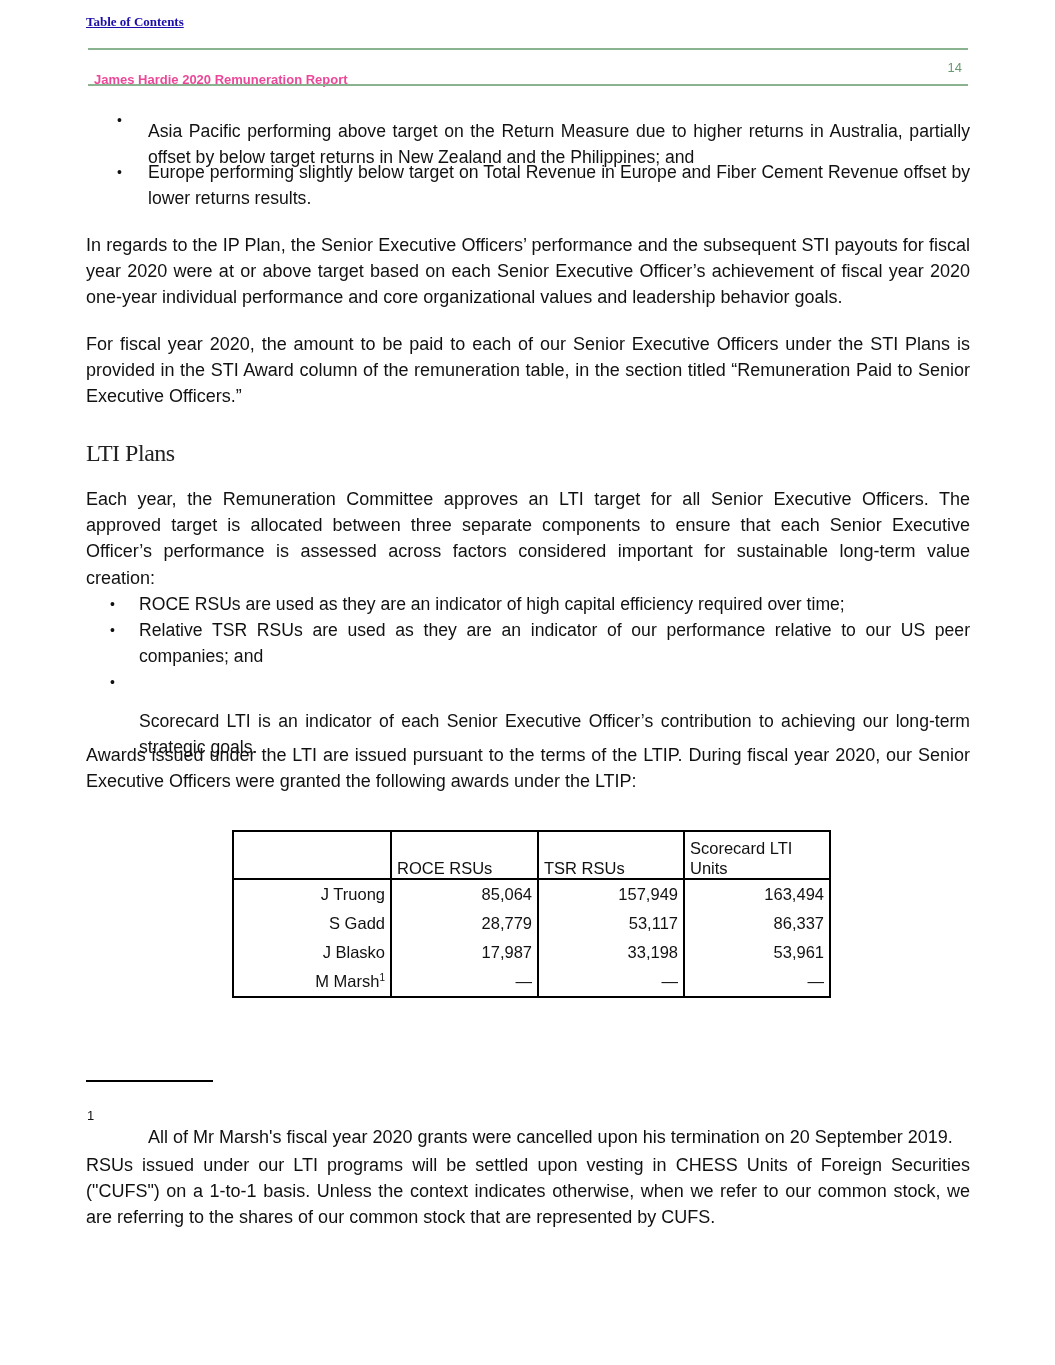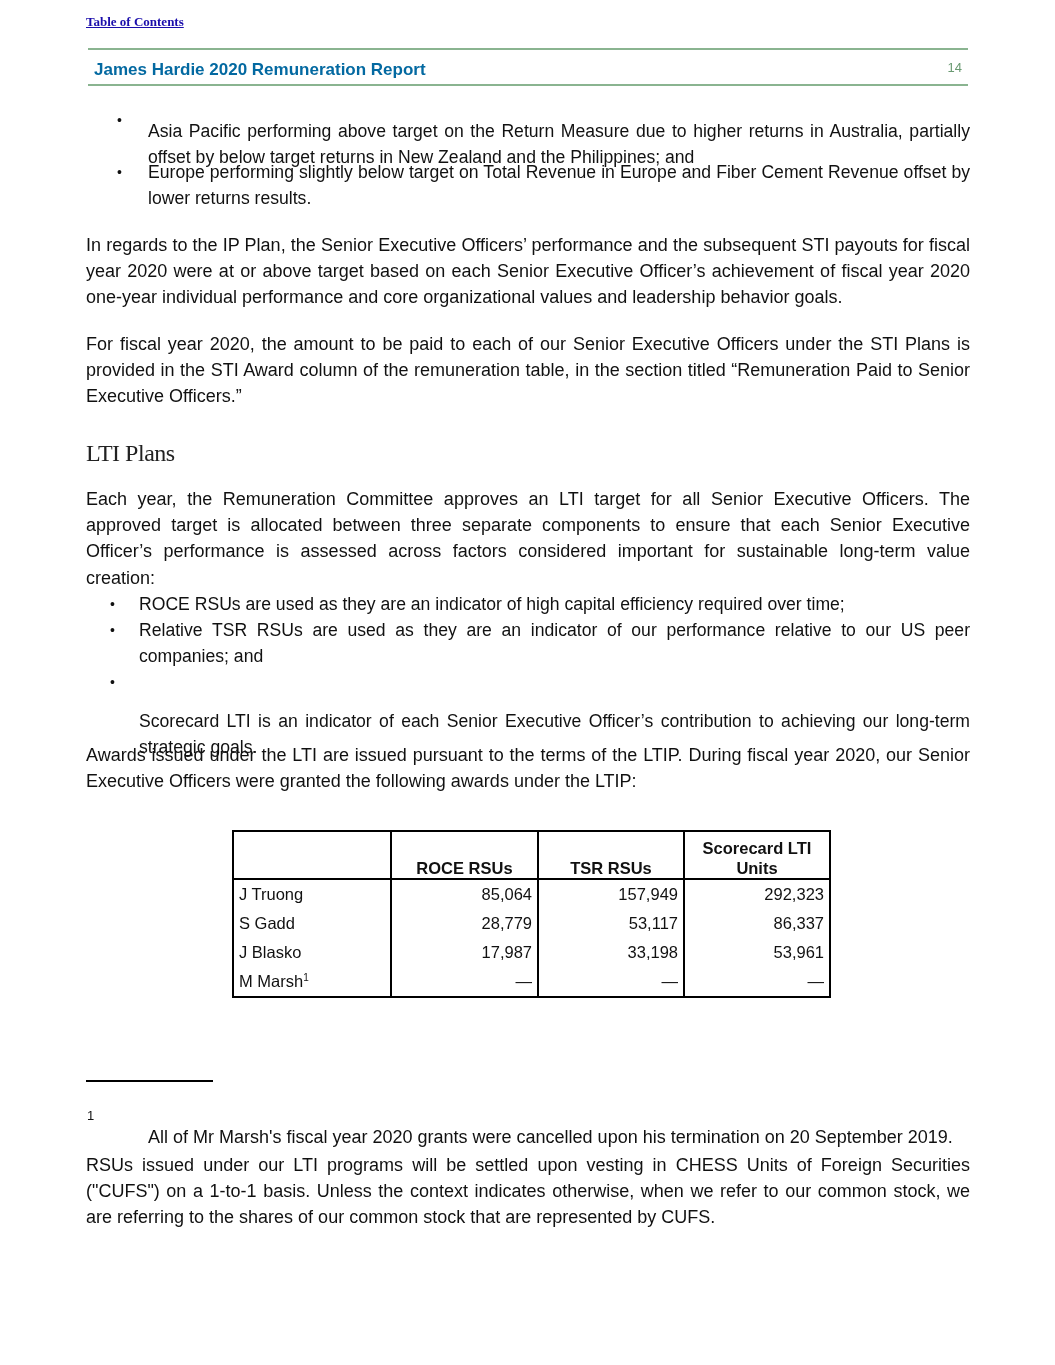--- a/index.html
+++ b/index.html
@@ -1,29 +1,29 @@
 <!DOCTYPE html>
 <html><head>
 <meta charset="utf-8">
 <style>
   html, body { margin: 0; padding: 0; background: #ffffff; }
   body { width: 1055px; height: 1365px; position: relative; font-family: "Liberation Sans", sans-serif; color: #111; overflow: hidden; }
   .toc { position: absolute; left: 86px; top: 14px; font-family: "Liberation Serif", serif; font-size: 13px; font-weight: bold; color: #1a0dab; text-decoration: underline; }
   .hdr-line { position: absolute; left: 88px; width: 880px; height: 2px; background: #8ab490; }
-  .hdr-title { position: absolute; left: 94px; top: 60px; font-size: 17px; font-weight: bold; color: #0369a1; }
+  .hdr-title { position: absolute; left: 94px; top: 72px; font-size: 13px; font-weight: bold; color: #ec4899; }
   .hdr-page { position: absolute; right: 93px; top: 60px; font-size: 13px; color: #6a9a72; }
   .txt { position: absolute; left: 86px; width: 884px; font-size: 18px; line-height: 26.2px; text-align: justify; }
   .bullet { position: absolute; font-size: 17.6px; line-height: 26.2px; text-align: justify; }
   .dot { position: absolute; font-size: 14px; line-height: 26.2px; }
   .h2 { position: absolute; left: 86px; top: 440px; font-family: "Liberation Serif", serif; font-size: 24px; color: #222; letter-spacing: -0.5px; }
   table.awards { position: absolute; left: 232px; top: 830px; border-collapse: collapse; font-size: 16.5px; }
   table.awards th, table.awards td { border-left: 2px solid #000; border-right: 2px solid #000; padding: 0 5px; }
-  table.awards th { font-weight: bold; text-align: center; vertical-align: bottom; line-height: 20px; height: 46px; border-top: 2px solid #000; border-bottom: 2px solid #000; }
+  table.awards th { font-weight: normal; text-align: left; vertical-align: bottom; line-height: 20px; height: 46px; border-top: 2px solid #000; border-bottom: 2px solid #000; }
   table.awards td { height: 29px; line-height: 29px; text-align: right; }
-  table.awards td.name { text-align: left; }
+  table.awards td.name { text-align: right; }
   table.awards tr:last-child td { border-bottom: 2px solid #000; }
   .c0 { width: 146px; } .c1 { width: 135px; } .c2 { width: 134px; } .c3 { width: 134px; }
   sup { font-size: 10px; line-height: 0; }
   .fn-rule { position: absolute; left: 86px; top: 1080px; width: 127px; height: 2px; background: #000; }
   .fn-num { position: absolute; left: 87px; top: 1108px; font-size: 13px; }
   .fn-text { position: absolute; left: 148px; top: 1108px; font-size: 18px; margin-top: 19px; }
 </style>
 </head>
 <body>
 
@@ -61,21 +61,21 @@
       <th class="c1">ROCE RSUs</th>
       <th class="c2">TSR RSUs</th>
       <th class="c3">Scorecard LTI Units</th>
     </tr>
   </thead>
   <tbody>
     <tr>
       <td class="name">J Truong</td>
       <td>85,064</td>
       <td>157,949</td>
-      <td>292,323</td>
+      <td>163,494</td>
     </tr>
     <tr>
       <td class="name">S Gadd</td>
       <td>28,779</td>
       <td>53,117</td>
       <td>86,337</td>
     </tr>
     <tr>
       <td class="name">J Blasko</td>
       <td>17,987</td>

